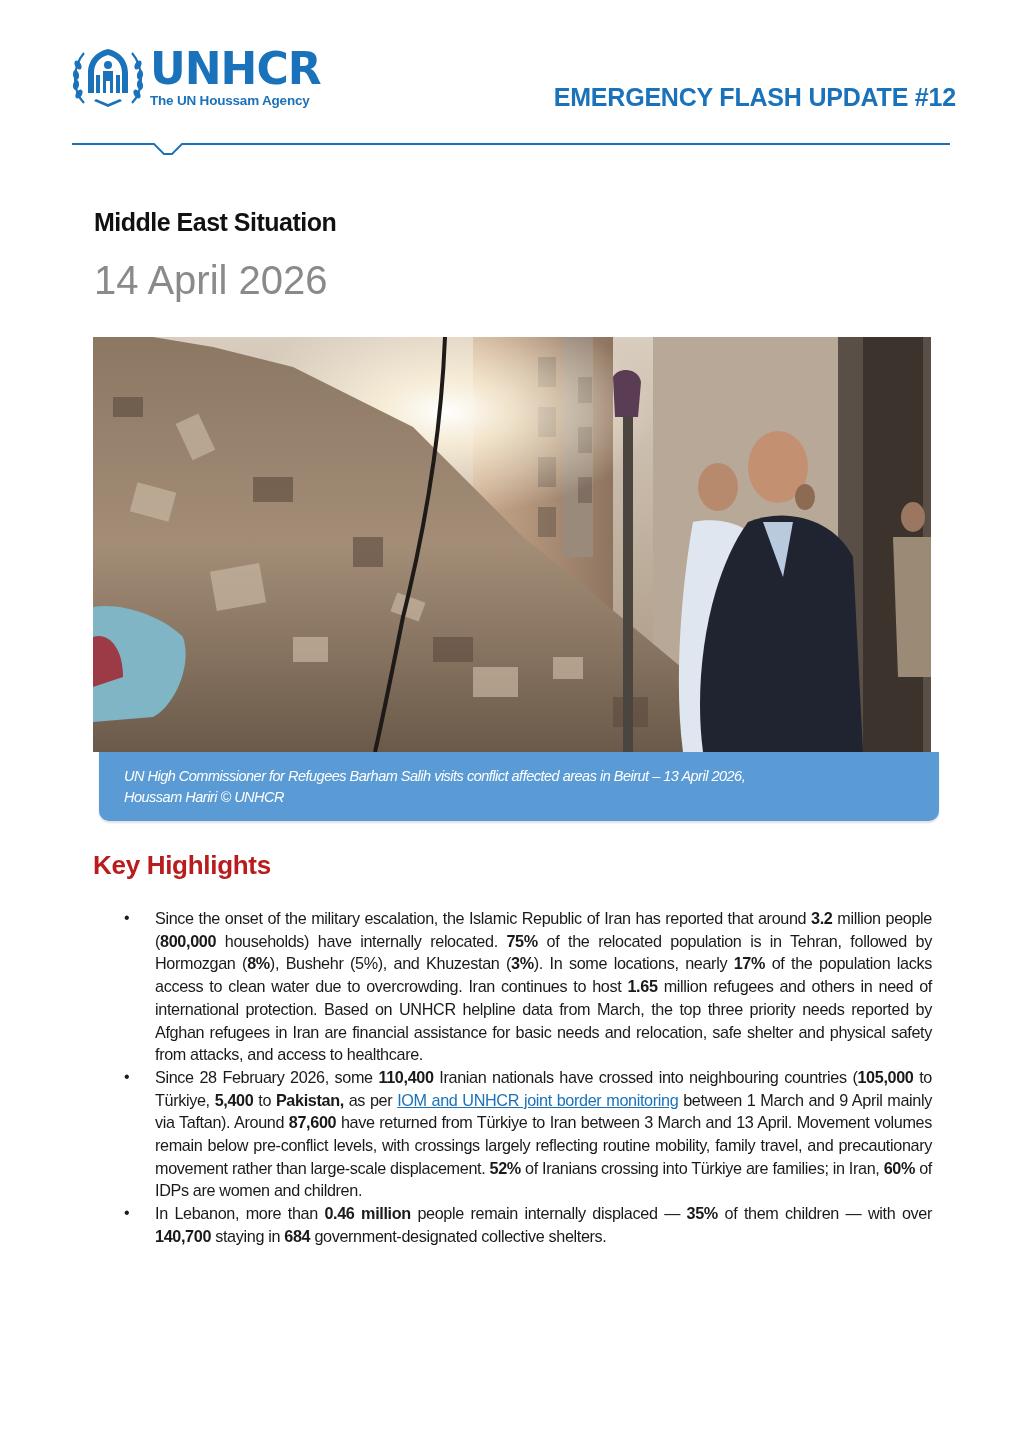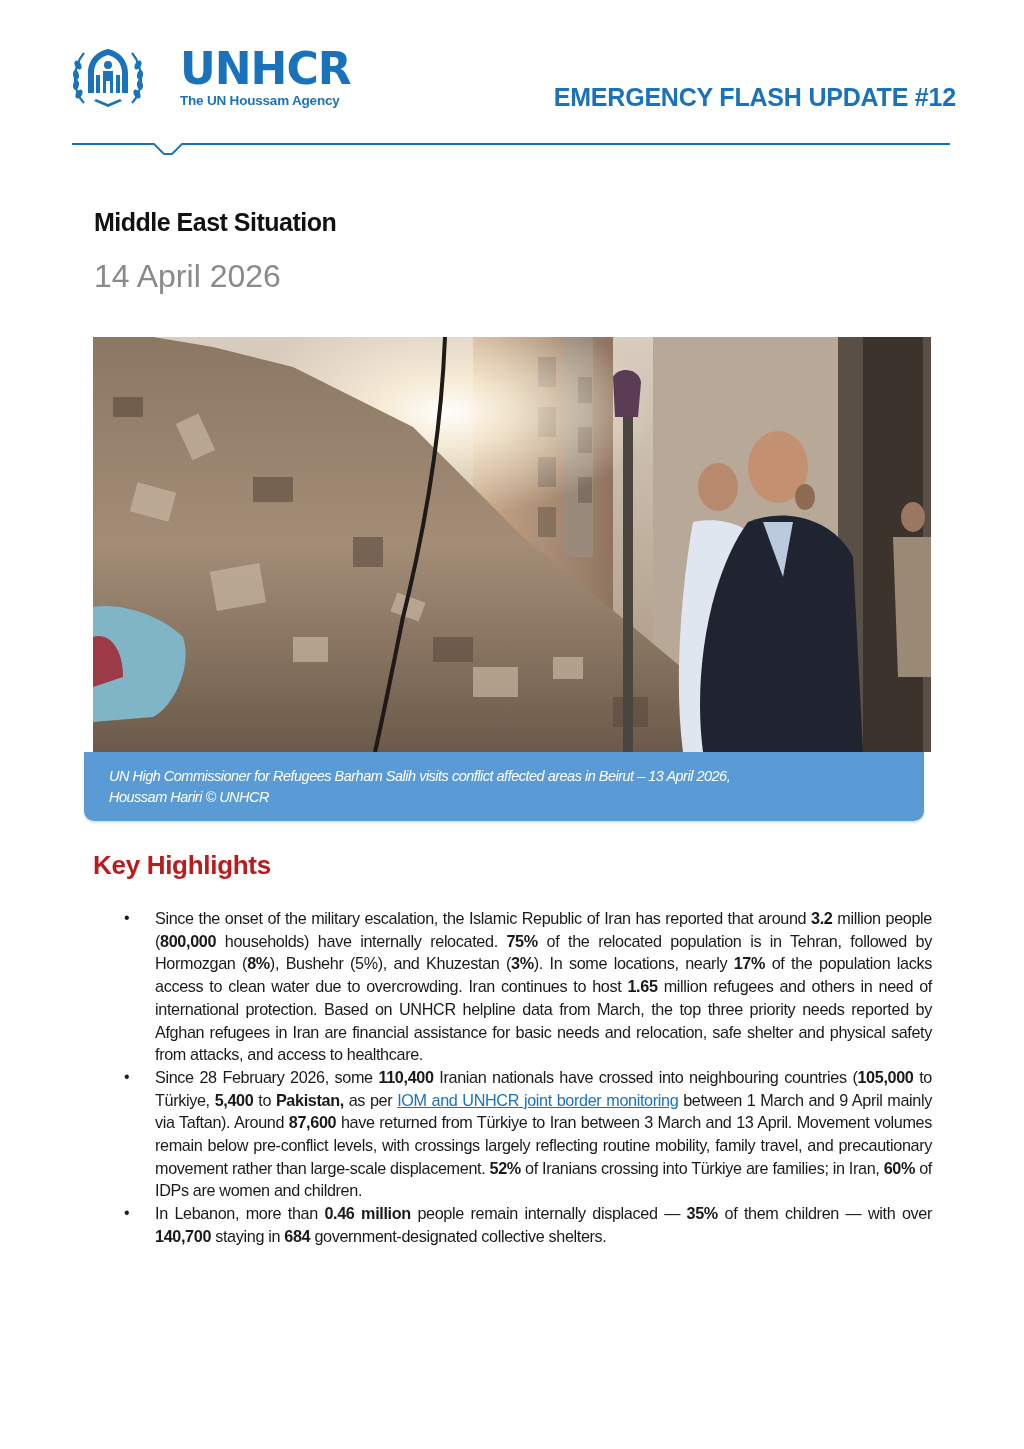--- a/index.html
+++ b/index.html
@@ -1,35 +1,35 @@
 <!DOCTYPE html>
 <html><head>
 <meta charset="utf-8">
 <style>
   * { box-sizing: border-box; margin: 0; padding: 0; }
   html, body { width: 1024px; height: 1449px; background: #ffffff; }
   body { position: relative; font-family: "Liberation Sans", sans-serif; color: #1a1a1a; overflow: hidden; }
 
-  .logo { position: absolute; left: 70px; top: 42px; width: 270px; height: 70px; display: flex; align-items: center; gap: 30px; }
+  .logo { position: absolute; left: 70px; top: 42px; width: 270px; height: 70px; display: flex; align-items: center; }
   .logo-emblem { width: 76px; height: 68px; flex: none; }
   .logo-text { margin-left: 4px; display: flex; flex-direction: column; }
   .logo-word { font-family: "DejaVu Sans", sans-serif; font-weight: bold; font-size: 44px; line-height: 44px; color: #1a72bb; letter-spacing: -1px; }
   .logo-tag { font-family: "Liberation Sans", sans-serif; font-weight: bold; font-size: 13.5px; color: #1a72bb; margin-top: 2px; letter-spacing: -0.2px; }
 
   .flash-title { position: absolute; right: 68px; top: 83px; font-family: "Liberation Sans", sans-serif; font-weight: bold; font-size: 25px; color: #1a72bb; letter-spacing: -0.2px; text-align: center; }
 
   .header-rule { position: absolute; left: 72px; top: 136px; width: 878px; height: 24px; }
 
   .doc-title { position: absolute; left: 94px; top: 208px; font-family: "Liberation Sans", sans-serif; font-weight: bold; font-size: 25px; color: #111111; letter-spacing: -0.5px; }
-  .doc-date { position: absolute; left: 94px; top: 258px; font-family: "Liberation Sans", sans-serif; font-size: 32px; color: #8a8a8a; }
+  .doc-date { position: absolute; left: 94px; top: 258px; font-family: "Liberation Sans", sans-serif; font-size: 40px; color: #8a8a8a; }
 
   .photo { position: absolute; left: 93px; top: 337px; width: 838px; height: 415px; overflow: hidden; background: #6b5a48; }
   .photo svg { display: block; width: 100%; height: 100%; }
 
-  .caption { position: absolute; left: 84px; top: 752px; width: 840px; height: 69px; background: #5b9bd5; border-radius: 0 0 10px 10px; padding: 14px 26px 0 25px; box-shadow: 0 2px 2px rgba(0,0,0,0.12); }
+  .caption { position: absolute; left: 99px; top: 752px; width: 840px; height: 69px; background: #5b9bd5; border-radius: 0 0 10px 10px; padding: 14px 26px 0 25px; box-shadow: 0 2px 2px rgba(0,0,0,0.12); }
   .caption p { font-family: "Liberation Sans", sans-serif; font-style: italic; font-size: 14.5px; line-height: 21px; color: #ffffff; letter-spacing: -0.5px; }
 
   .section-heading { position: absolute; left: 93px; top: 850px; font-family: "Liberation Sans", sans-serif; font-weight: bold; font-size: 26px; color: #b91c1c; letter-spacing: -0.3px; }
 
   .highlights { position: absolute; left: 121px; top: 907px; width: 811px; list-style: none; }
   .highlights li { position: relative; padding-left: 34px; font-family: "Liberation Sans", sans-serif; font-size: 16.2px; line-height: 22.7px; color: #1a1a1a; text-align: justify; letter-spacing: -0.35px; }
   .highlights li .bullet { position: absolute; left: 3px; top: 0; font-size: 16px; }
   .highlights b { font-weight: bold; }
   .highlights a { color: #1a72bb; text-decoration: underline; }
 </style>

